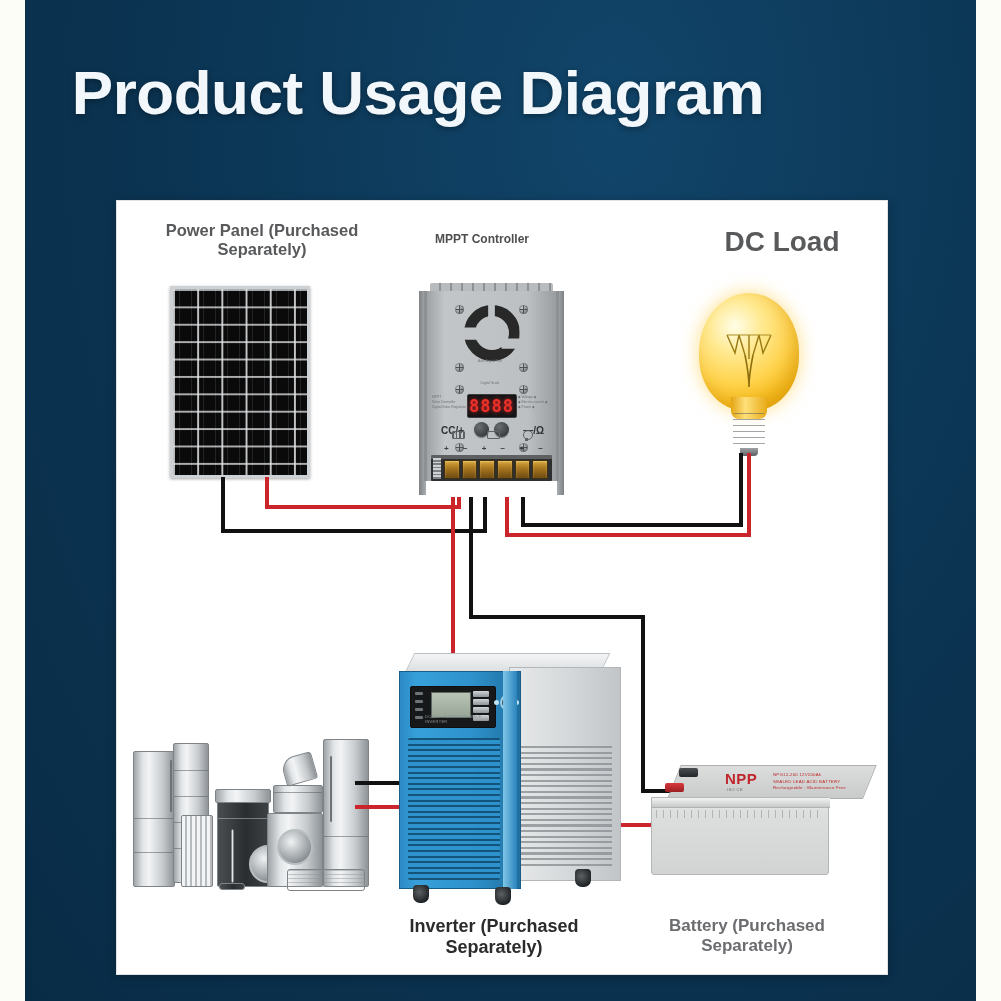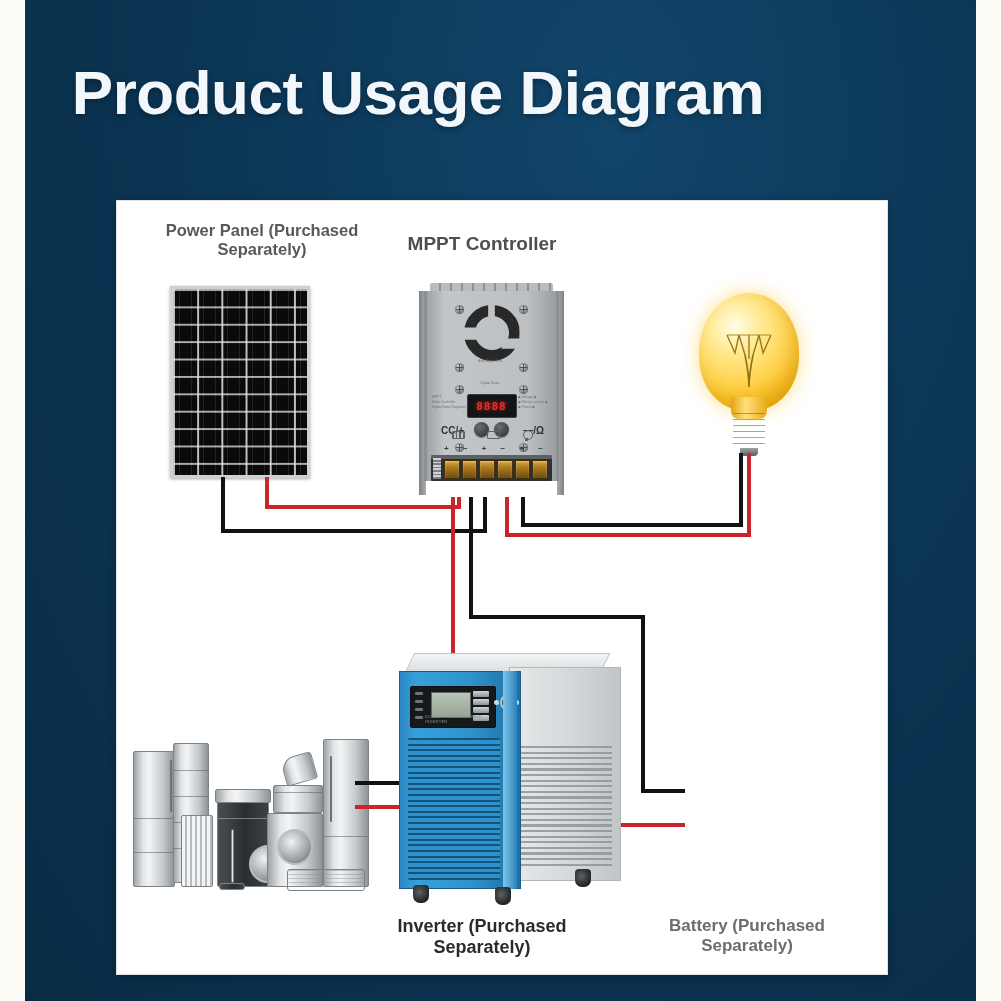--- a/index.html
+++ b/index.html
@@ -44,21 +44,21 @@
   }
   .lbl {
     position: absolute;
     text-align: center;
     color: #58595b;
     font-weight: bold;
     line-height: 1.15;
     white-space: pre-line;
   }
   .lbl.small { font-size: 16.5px; }
-  .lbl.mid   { font-size: 19px; color: #4d4e50; }
+  .lbl.mid   { font-size: 12px; color: #4d4e50; }
   .lbl.big   { font-size: 28px; color: #58595b; }
   .lbl.dark  { color: #2b2b2b; }
 
   
   .wire { position: absolute; background: #111; }
   .wire.red { background: #c9252b; }
   .wire.h { height: 4px; }
   .wire.v { width: 4px; }
 
   
@@ -126,21 +126,21 @@
   .screw::after  { top: 1px; bottom: 1px; left: 4px; width: 1.4px; }
   .led-display {
     position: absolute; left: 50%; transform: translateX(-50%);
     top: 103px; width: 50px; height: 24px;
     background: #141416;
     border: 1px solid #3a3c3e;
     border-radius: 2px;
     display: flex; align-items: center; justify-content: center;
     color: #ee2f2a;
     font-family: "DejaVu Sans Mono", monospace;
-    font-size: 11px; font-weight: bold; letter-spacing: 1px;
+    font-size: 17px; font-weight: bold; letter-spacing: 1px;
     text-shadow: 0 0 4px rgba(238,47,42,.85);
   }
   .micro-text {
     position: absolute;
     font-size: 3.4px; color: #6f7376; line-height: 1.45;
     text-align: center; white-space: pre-line;
     filter: blur(.25px);
   }
   .btn-round {
     position: absolute; width: 15px; height: 15px; border-radius: 50%;
@@ -385,23 +385,24 @@
 
   <div class="title">Product Usage Diagram</div>
 
   <div class="card">
 
     <div class="lbl small" style="left:10px; top:20px; width:270px;">Power Panel (Purchased
 Separately)</div>
 
     <div class="lbl mid" style="left:250px; top:32px; width:230px;">MPPT Controller</div>
 
-
-
-    <div class="lbl small dark" style="left:240px; top:715px; width:250px; font-size:18px;">Inverter (Purchased
+    <div class="lbl big" style="left:570px; top:25px; width:190px;">DC Load</div>
+
+
+    <div class="lbl small dark" style="left:252px; top:715px; width:250px; font-size:18px;">Inverter (Purchased
 Separately)</div>
 
     <div class="lbl small" style="left:510px; top:715px; width:240px; font-size:17px; color:#6c6d70;">Battery (Purchased
 Separately)</div>
 
     <div class="panel-wrap" style="left:53px; top:85px; width:140px; height:192px;">
       <div class="panel">
         <div class="panel-inner"></div>
       </div>
       <div class="panel-cells"></div>
@@ -590,15 +591,29 @@
           <i style="left:114px; top:28px;"></i>
         </div>
         <div class="inv-vent"></div>
       </div>
       <div class="inv-front-edge"></div>
       <div class="caster" style="left:14px; top:232px;"></div>
       <div class="caster" style="left:96px; top:234px;"></div>
       <div class="caster" style="left:176px; top:216px;"></div>
     </div>
 
+    <div class="battery" style="left:532px; top:564px; width:216px; height:112px;">
+      <div class="batt-top" style="left:18px; width:196px;"></div>
+      <div class="batt-face" style="left:2px; top:32px;">
+        <div class="batt-lip" style="top:0;"></div>
+        <div class="batt-ribs" style="top:12px;"></div>
+      </div>
+      <div class="term-neg" style="left:30px; top:3px;"></div>
+      <div class="term-pos" style="left:16px; top:18px;"></div>
+      <div class="batt-brand" style="left:76px; top:5px;">NPP</div>
+      <div class="batt-spec" style="left:124px; top:7px; width:74px;">NPG12-200 12V200Ah
+SEALED LEAD ACID BATTERY
+Rechargeable · Maintenance Free</div>
+      <div class="batt-cert" style="left:78px; top:22px;">ISO  CE</div>
+    </div>
 
   </div>
 </div>
 
 </body></html>

